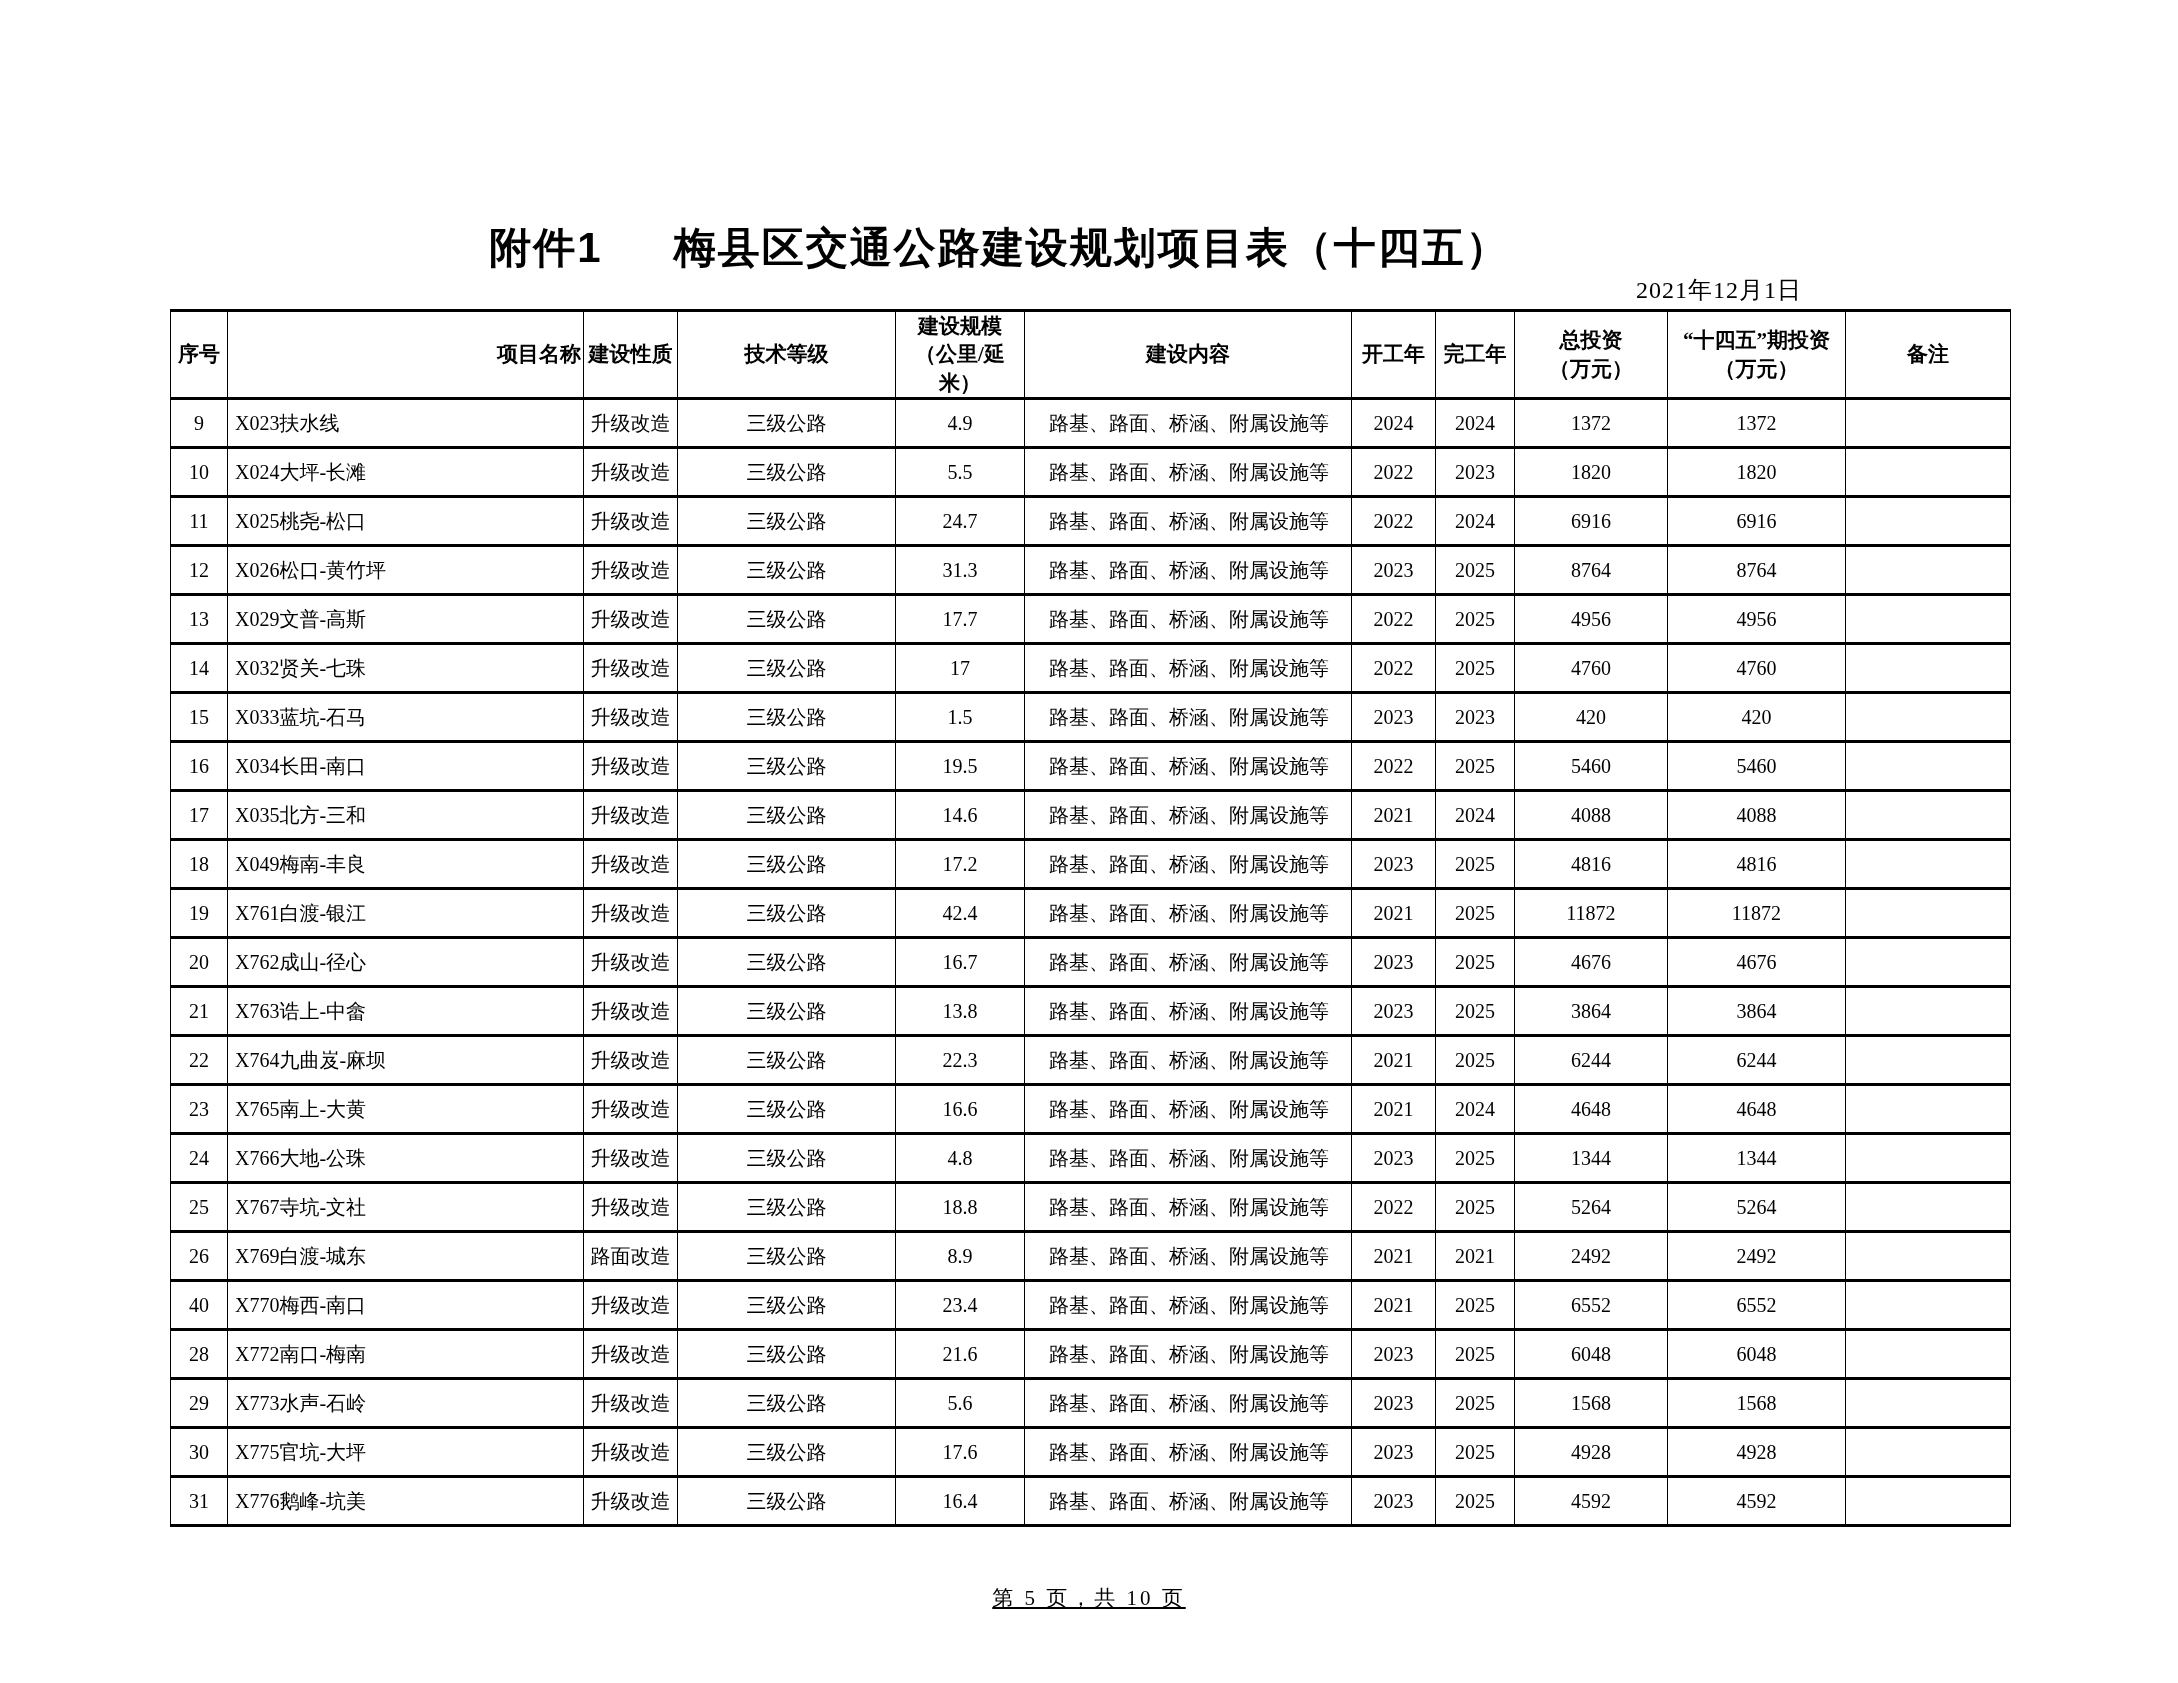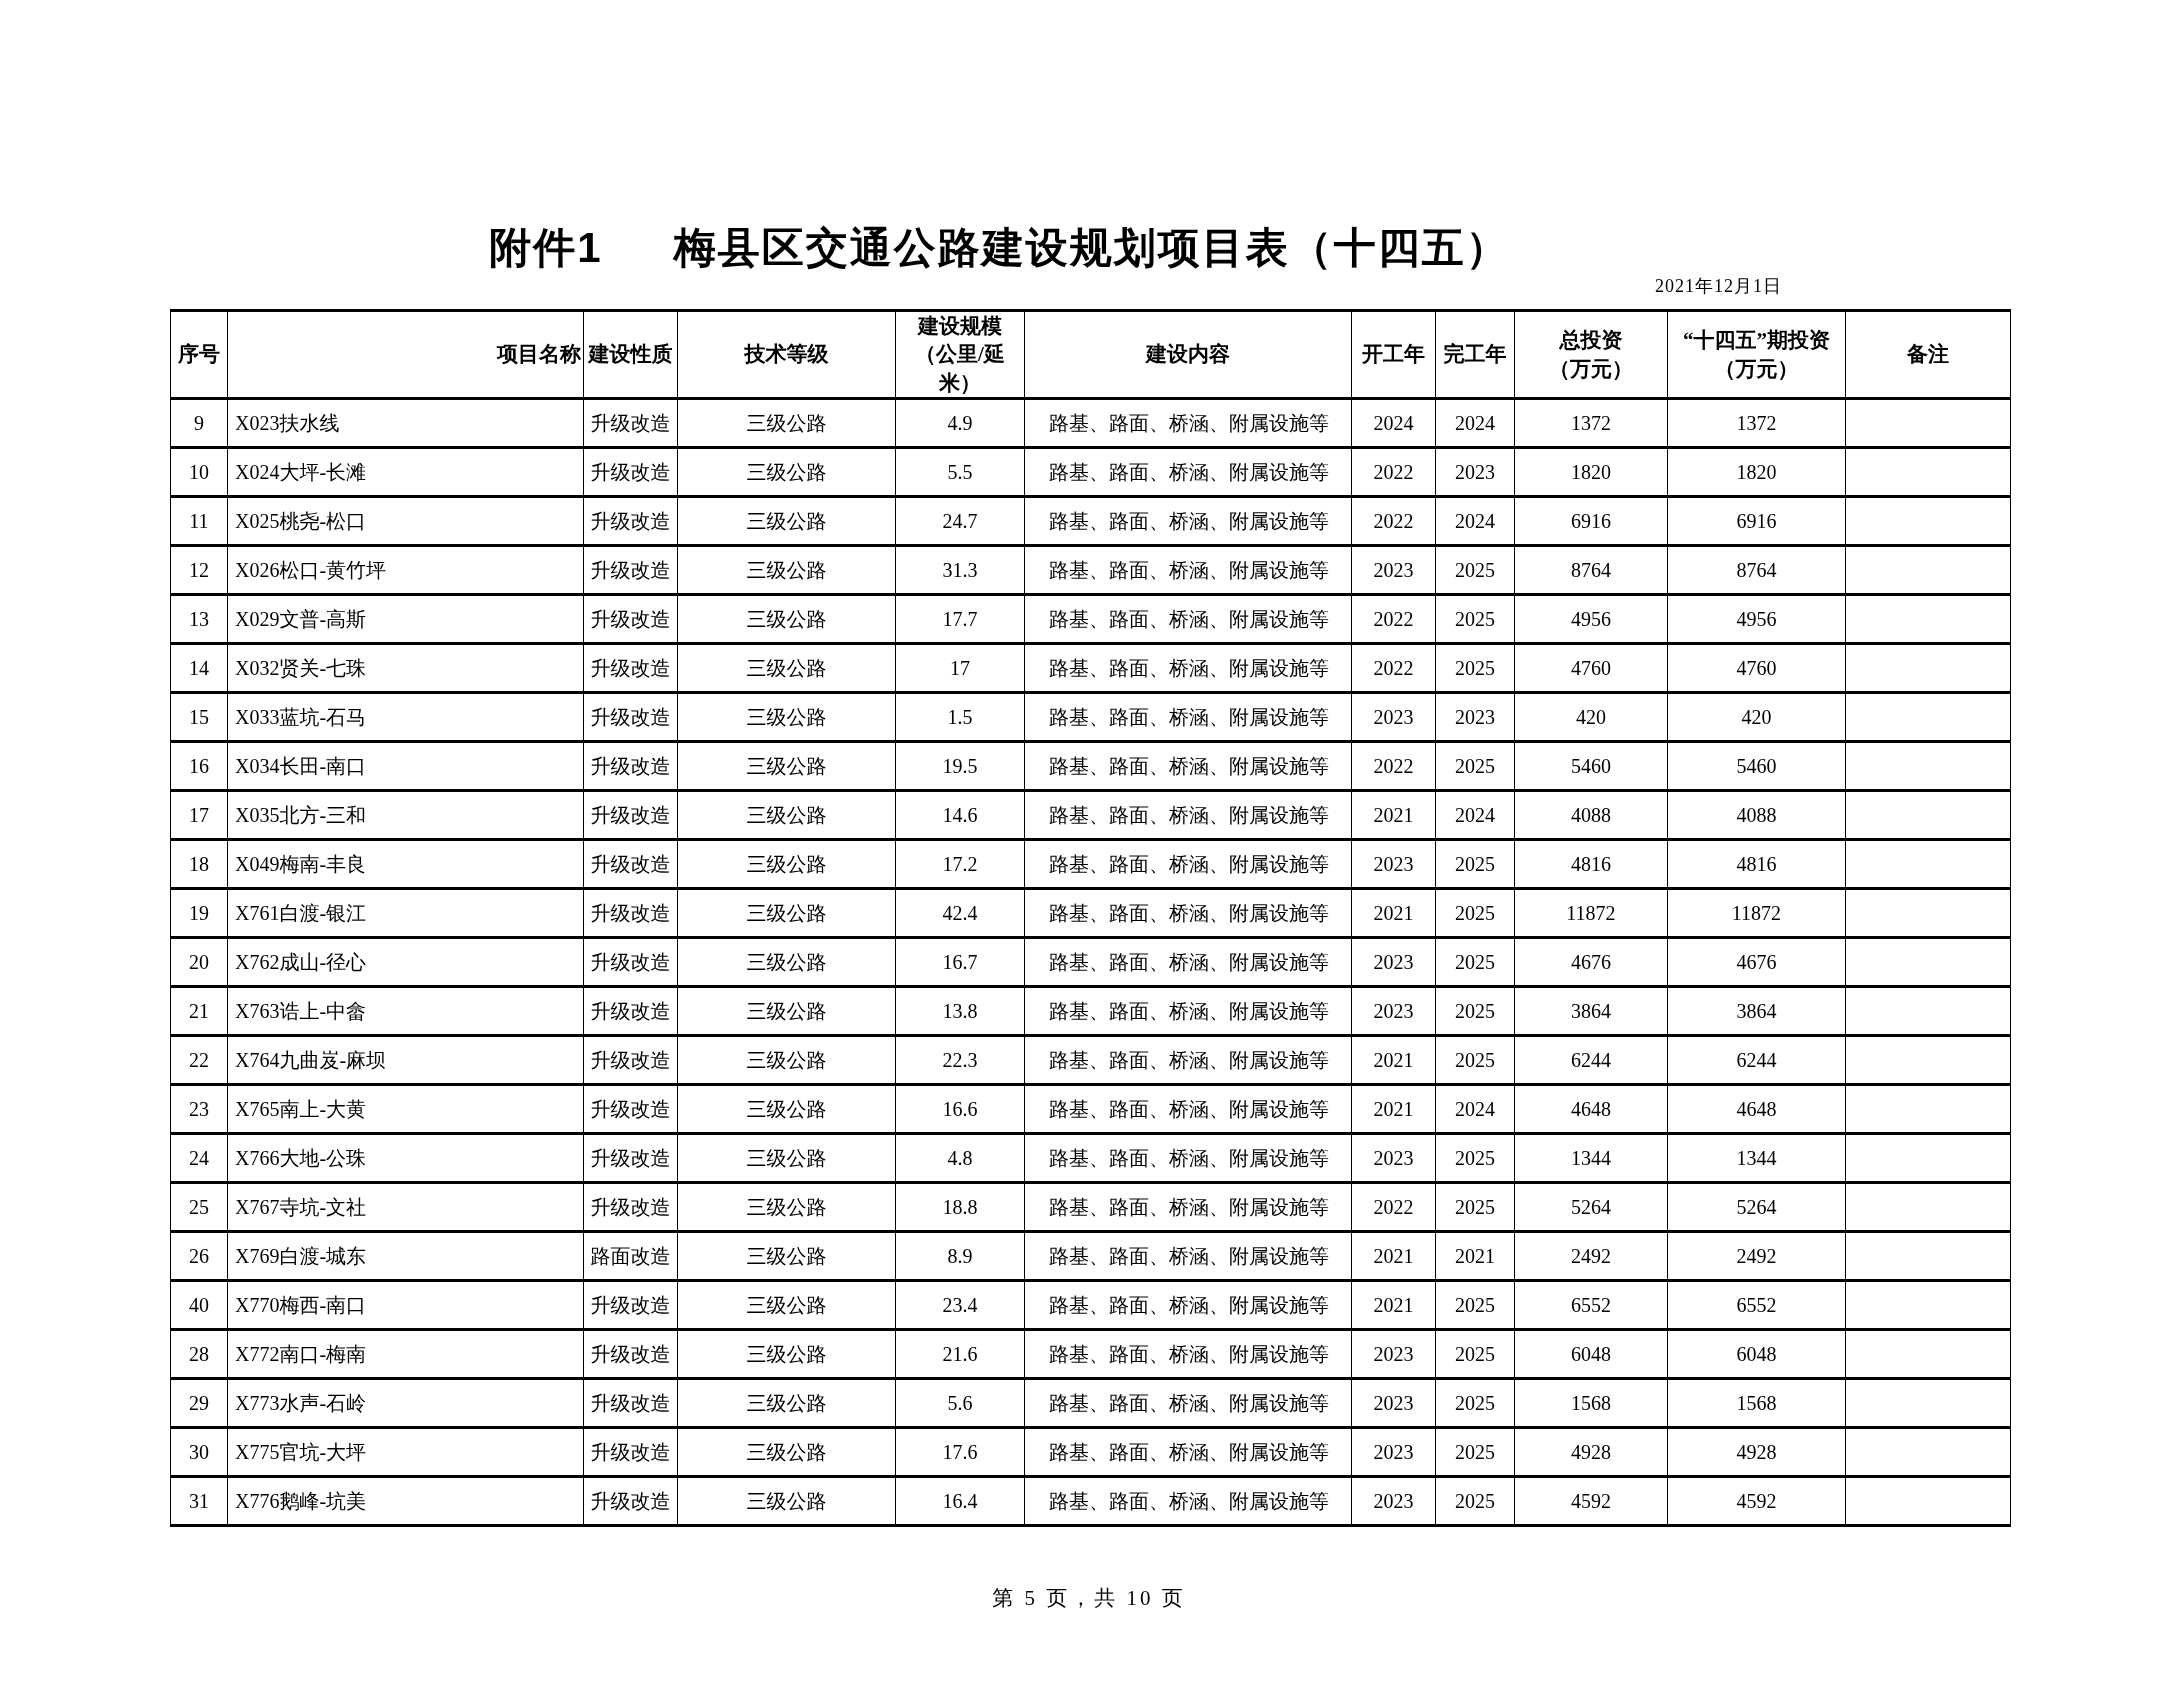--- a/index.html
+++ b/index.html
@@ -15,22 +15,22 @@
     position:absolute;
     top:220px;left:0;width:1999px;
     display:flex;justify-content:center;align-items:baseline;gap:71px;
     font-family:"Liberation Sans","DejaVu Sans",sans-serif;
     font-weight:bold;
     font-size:42px;
     letter-spacing:2px;
   }
   .doc-date{
     position:absolute;
-    top:274px;right:396px;
-    font-size:18px;
+    top:274px;right:376px;
+    font-size:24px;
     letter-spacing:1px;
   }
   table.main-table{
     position:absolute;
     top:309px;left:170px;
     width:1841px;
     border-collapse:collapse;
     table-layout:fixed;
   }
   .main-table th,.main-table td{
@@ -56,20 +56,21 @@
   }
   .main-table th.c1{text-align:right;padding-left:7px;}
   .main-table td.c1{text-align:left;padding-left:7px;white-space:nowrap;}
   .main-table td.c5{text-align:left;padding-left:24px;white-space:nowrap;}
   .page-footer{
     position:absolute;
     top:1584px;left:0;width:2178px;
     text-align:center;
     font-size:21px;
     letter-spacing:3px;
+    text-decoration:underline;
   }
 </style>
 </head>
 <body>
 
 <div class="page">
 
   <div class="title-row">
     <span>附件1</span>
     <span>梅县区交通公路建设规划项目表（十四五）</span>

